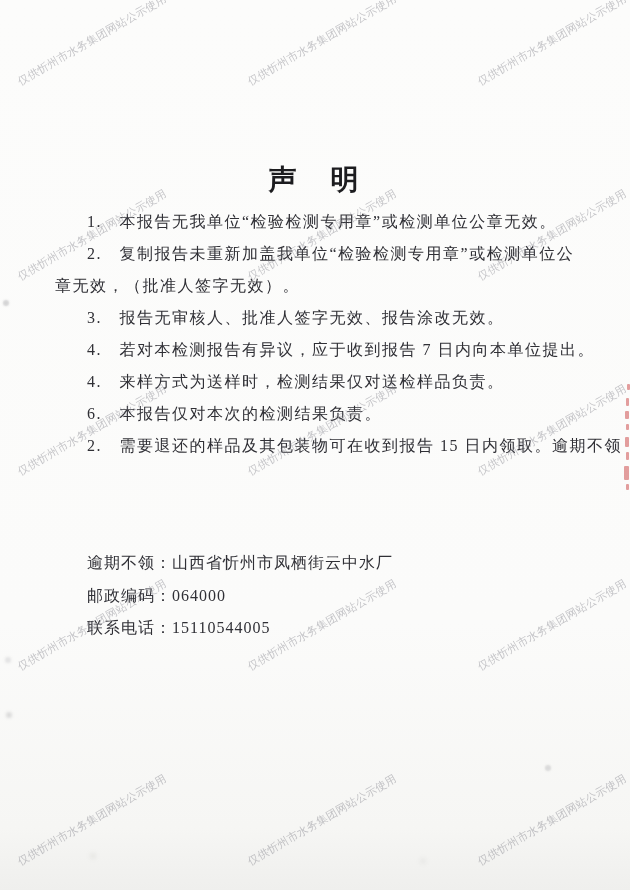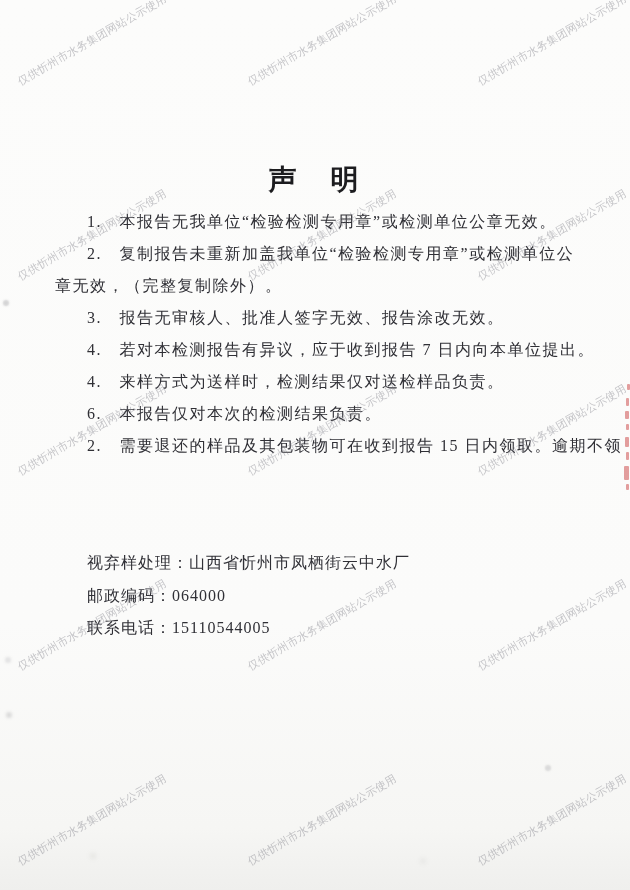--- a/index.html
+++ b/index.html
@@ -103,30 +103,30 @@
 </head>
 <body>
 
 <div class="page">
 
   <h1 class="doc-title">声　明</h1>
 
   <div class="statements">
       <div class="stmt-line first">1.　本报告无我单位“检验检测专用章”或检测单位公章无效。</div>
       <div class="stmt-line first">2.　复制报告未重新加盖我单位“检验检测专用章”或检测单位公</div>
-      <div class="stmt-line">章无效，（完整复制除外）。</div>
+      <div class="stmt-line">章无效，（批准人签字无效）。</div>
       <div class="stmt-line first">3.　报告无审核人、批准人签字无效、报告涂改无效。</div>
       <div class="stmt-line first">4.　若对本检测报告有异议，应于收到报告 7 日内向本单位提出。</div>
       <div class="stmt-line first">4.　来样方式为送样时，检测结果仅对送检样品负责。</div>
       <div class="stmt-line first">6.　本报告仅对本次的检测结果负责。</div>
       <div class="stmt-line first">2.　需要退还的样品及其包装物可在收到报告 15 日内领取。逾期不领</div>
     </div>
 
   <div class="contact">
-      <div class="contact-row"><span class="c-label">视弃样处理：</span><span class="c-value">山西省忻州市凤栖街云中水厂</span></div>
+      <div class="contact-row"><span class="c-label">逾期不领：</span><span class="c-value">山西省忻州市凤栖街云中水厂</span></div>
       <div class="contact-row"><span class="c-label">邮政编码：</span><span class="c-value">064000</span></div>
       <div class="contact-row"><span class="c-label">联系电话：</span><span class="c-value">15110544005</span></div>
     </div>
 
   <div class="watermark-layer">
       <div class="watermark" style="left: 22px; top: 75px; color: rgba(112, 112, 122, 0.4); font-size: 11px; transform: rotate(-30deg);">仅供忻州市水务集团网站公示使用</div>
       <div class="watermark" style="left: 252px; top: 75px; color: rgba(112, 112, 122, 0.4); font-size: 11px; transform: rotate(-30deg);">仅供忻州市水务集团网站公示使用</div>
       <div class="watermark" style="left: 482px; top: 75px; color: rgba(112, 112, 122, 0.4); font-size: 11px; transform: rotate(-30deg);">仅供忻州市水务集团网站公示使用</div>
       <div class="watermark" style="left: 22px; top: 270px; color: rgba(112, 112, 122, 0.4); font-size: 11px; transform: rotate(-30deg);">仅供忻州市水务集团网站公示使用</div>
       <div class="watermark" style="left: 252px; top: 270px; color: rgba(112, 112, 122, 0.4); font-size: 11px; transform: rotate(-30deg);">仅供忻州市水务集团网站公示使用</div>

